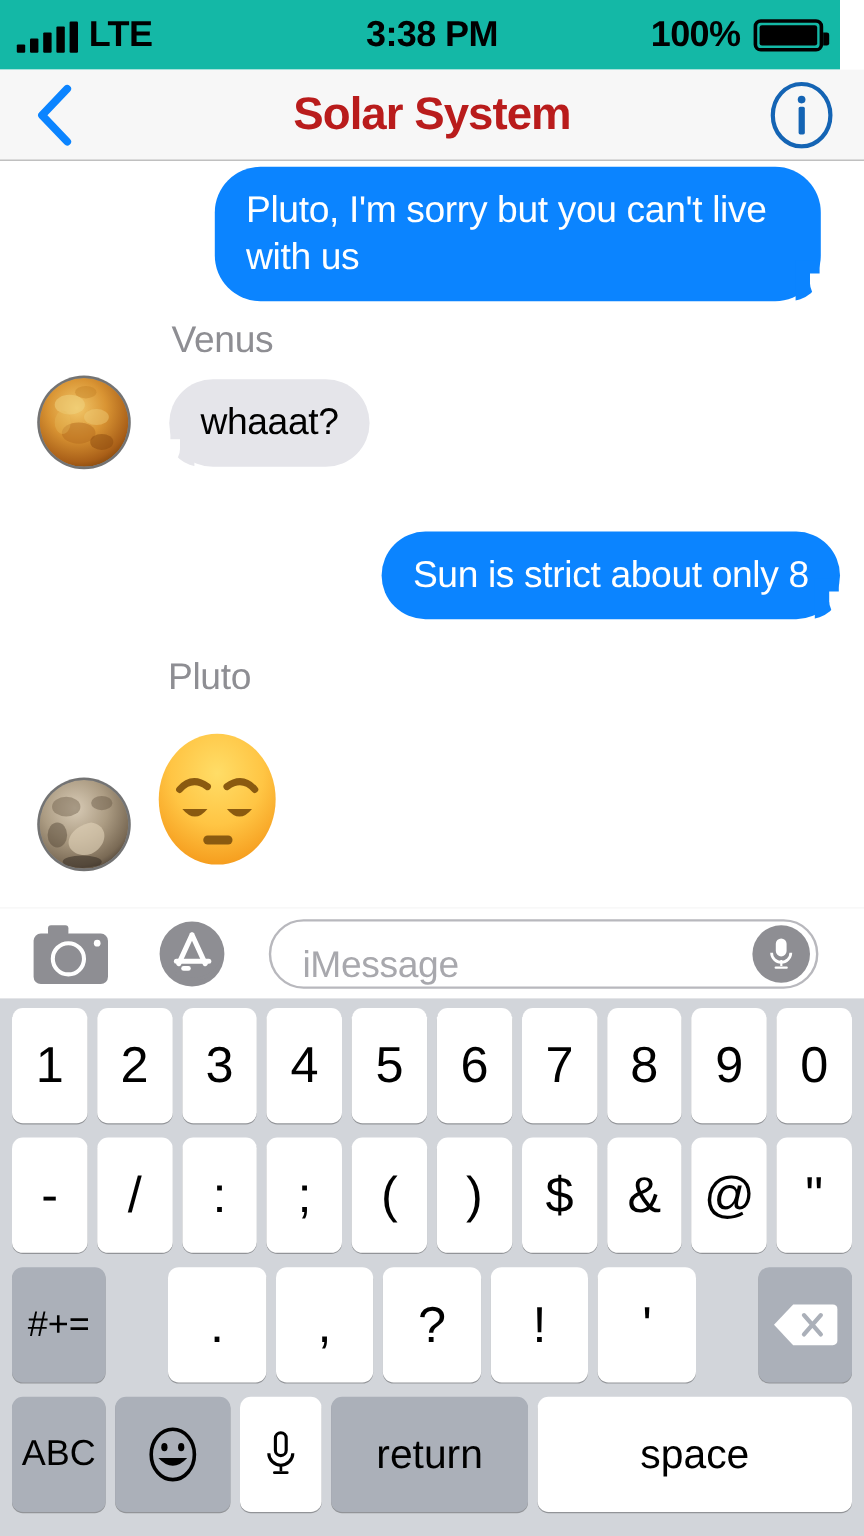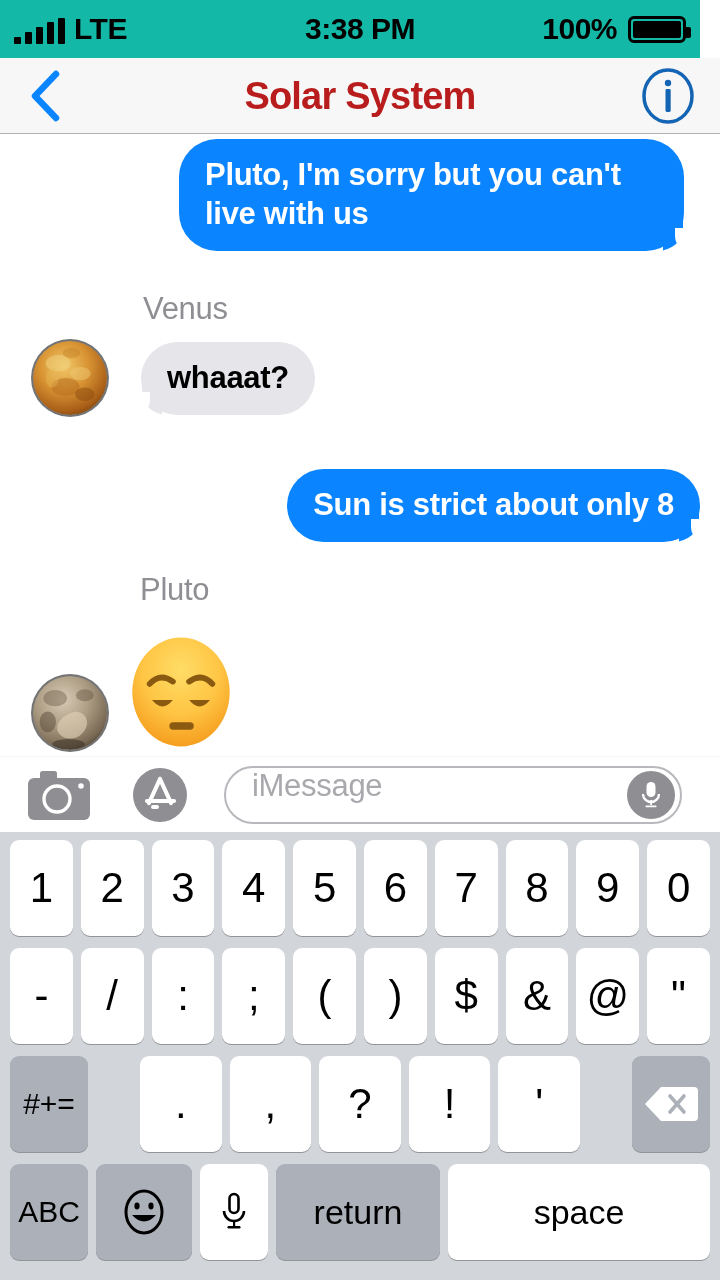--- a/index.html
+++ b/index.html
@@ -62,21 +62,21 @@
     background:#fff; overflow:hidden;
   }
   .row{ display:flex; width:100%; }
   .row.out{ justify-content:flex-end; }
   .row.in{ justify-content:flex-start; align-items:flex-end; }
 
   .bubble{
     position:relative; max-width:505px;
     padding:16px 26px 18px 26px;
     font-size:31px; line-height:1.26; letter-spacing:-0.3px;
-    border-radius:38px; word-wrap:break-word;font-weight:bold;
+    border-radius:38px; word-wrap:break-word;
   }
   .bubble.out{ background:#0b84ff; color:#fff; }
   .bubble.in{ background:#e5e5ea; color:#000; }
 
   
   .bubble.out .tail{
     position:absolute; right:-13px; bottom:0; width:34px; height:34px;
     overflow:hidden;
   }
   .bubble.out .tail::before{
@@ -122,21 +122,21 @@
   .inputbar{
     position:absolute; top:756px; left:0; width:720px; height:76px;
     background:#fff; display:flex; align-items:center;
     border-top:1px solid rgba(0,0,0,0.04);
   }
   .ib-camera{ margin-left:26px; width:66px; height:54px; cursor:pointer; }
   .ib-apps{ margin-left:38px; width:64px; height:64px; cursor:pointer; }
   .ib-field{
     position:relative; margin-left:30px; margin-right:38px;
     flex:1; height:58px; border:2px solid #b8b8bd; border-radius:29px;
-    display:flex; align-items:flex-start; background:#fff; cursor:text;
+    display:flex; align-items:flex-end; background:#fff; cursor:text;
   }
   .ib-placeholder{
     margin-left:26px; font-size:31px; color:#a8a8ad; letter-spacing:-0.3px;
   }
   .ib-mic{
     position:absolute; right:5px; top:50%; transform:translateY(-50%);
     width:48px; height:48px; border-radius:50%; background:#8e8e93;
     display:flex; align-items:center; justify-content:center; cursor:pointer;
   }
 
@@ -224,21 +224,21 @@
 
   <div class="thread">
 
     <div class="row out" style="padding:0 36px 0 0; margin-top:4px;">
       <div class="bubble out" style="max-width:505px;">
         <span>Pluto, I'm sorry but you can't live with us</span>
         <span class="tail"></span>
       </div>
     </div>
 
-    <div style="padding:40px 0 0 143px;">
+    <div style="padding:14px 0 0 143px;">
       <span class="sender">Venus</span>
     </div>
     <div class="row in" style="padding:14px 0 0 33px; gap:34px;">
       <div class="avatar">
         <svg viewBox="0 0 100 100" preserveAspectRatio="none">
           <defs>
             <radialGradient id="venusG" cx="42%" cy="34%" r="78%">
               <stop offset="0%" stop-color="#f2c86a"></stop>
               <stop offset="42%" stop-color="#d99433"></stop>
               <stop offset="78%" stop-color="#a95f18"></stop>

